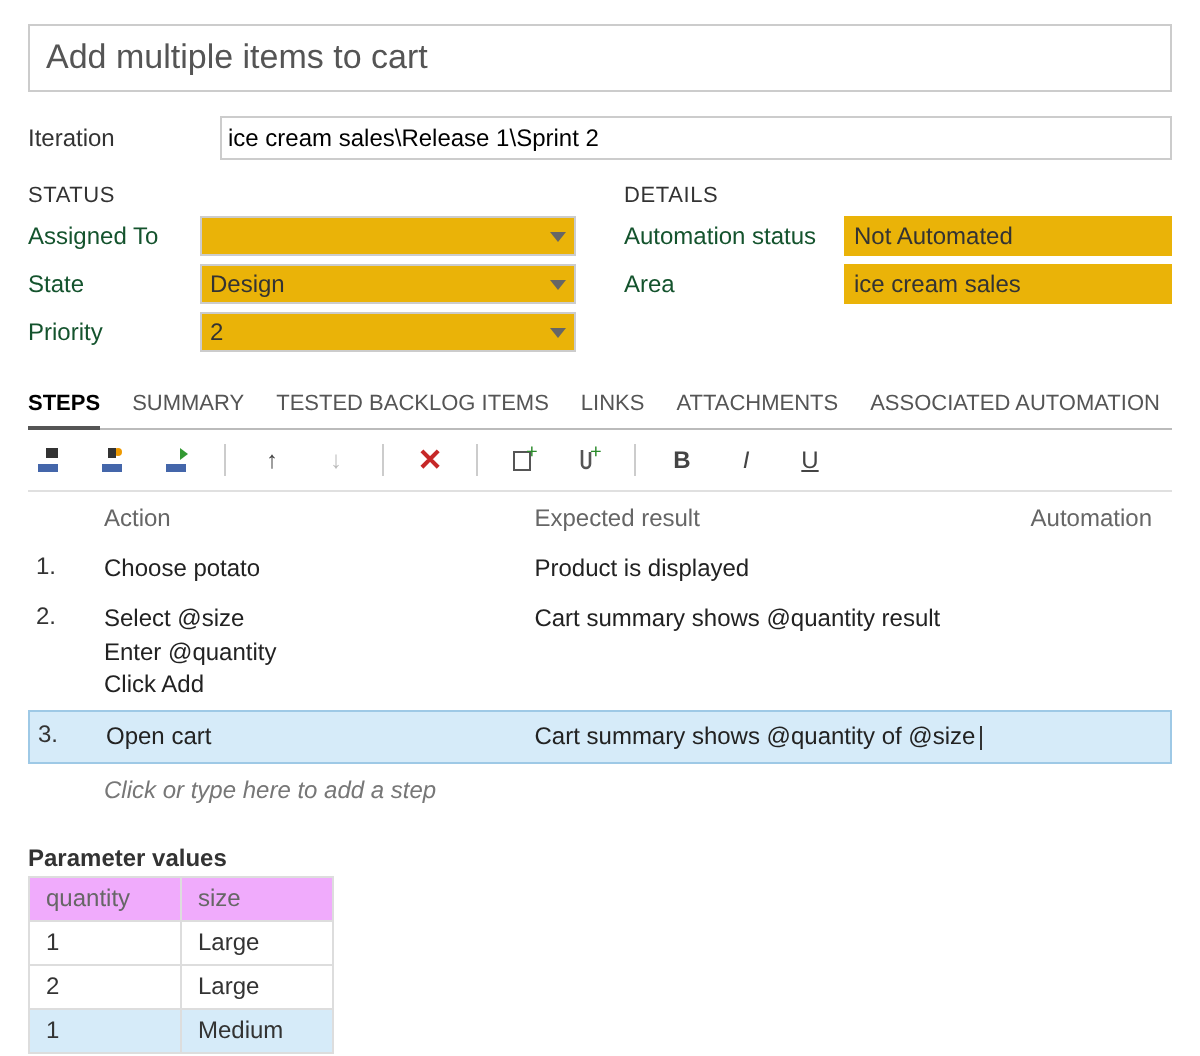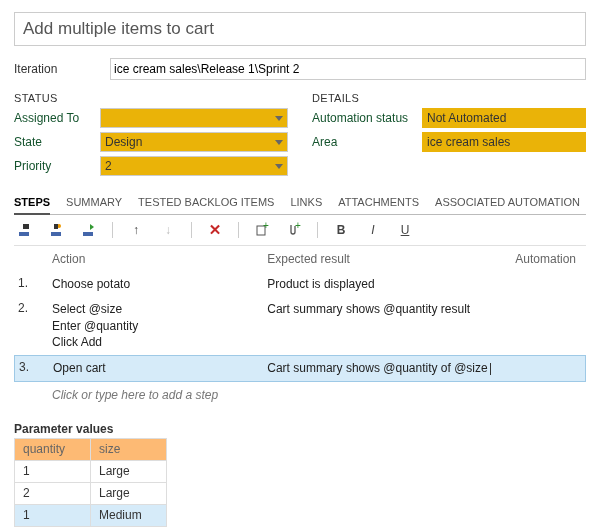--- a/index.html
+++ b/index.html
@@ -33,21 +33,21 @@
   .col-attach { width:80px; text-align:right; padding-right:6px;}
   .step-row { display:flex; padding:4px 4px; align-items:flex-start; }
   .step-row.selected { background:#d6ebf9; border:1px solid #9ec9e6; }
   .step-row .col-num { color:#333; }
   .step-row .col-action, .step-row .col-expected { color:#222; line-height:1.4; }
   .placeholder-row { font-style:italic; color:#777; padding:6px 4px 6px 38px; }
   .cursor { display:inline-block; width:1px; height:12px; background:#333; margin-left:2px; vertical-align:middle; }
   .param-hdr { font-weight:bold; margin-top:14px; margin-bottom:2px; font-size:12px;}
   .param-table { border-collapse:collapse; }
   .param-table th, .param-table td { border:1px solid #ddd; padding:3px 8px; font-weight:normal; text-align:left; height:22px; min-width:76px; font-size:12px;}
-  .param-table th { background:#fdba74; color:#666; }
+  .param-table th { background:#f0abfc; color:#666; }
   .param-table tr.sel td { background:#d6ebf9; }
   .bold { font-weight:bold; }
   .ital { font-style:italic; }
   .ul { text-decoration:underline; }
 </style>
 </head>
 <body>
 
 <div class="page">
   <input class="title-input" value="Add multiple items to cart" style="">

